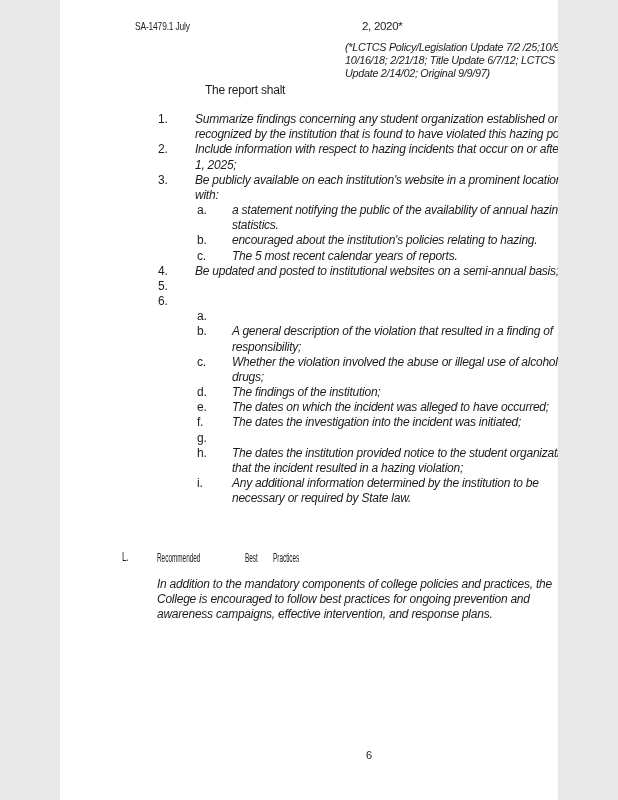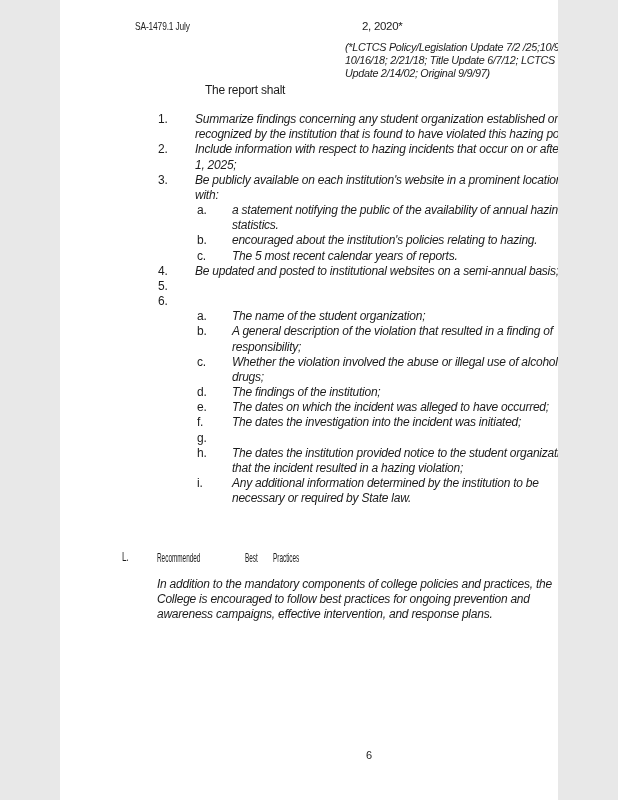--- a/index.html
+++ b/index.html
@@ -110,21 +110,20 @@
 
     <div class="row">
       <span class="num">5.</span>
     </div>
 
     <div class="row">
       <span class="num">6.</span>
     </div>
     <div class="row sub">
       <span class="num">a.</span>
-      <span class="txt">The name of the student organization;</span>
     </div>
     <div class="row sub">
       <span class="num">b.</span>
       <span class="txt">A general description of the violation that resulted in a finding of
 responsibility;</span>
     </div>
     <div class="row sub">
       <span class="num">c.</span>
       <span class="txt">Whether the violation involved the abuse or illegal use of alcohol or
 drugs;</span>

